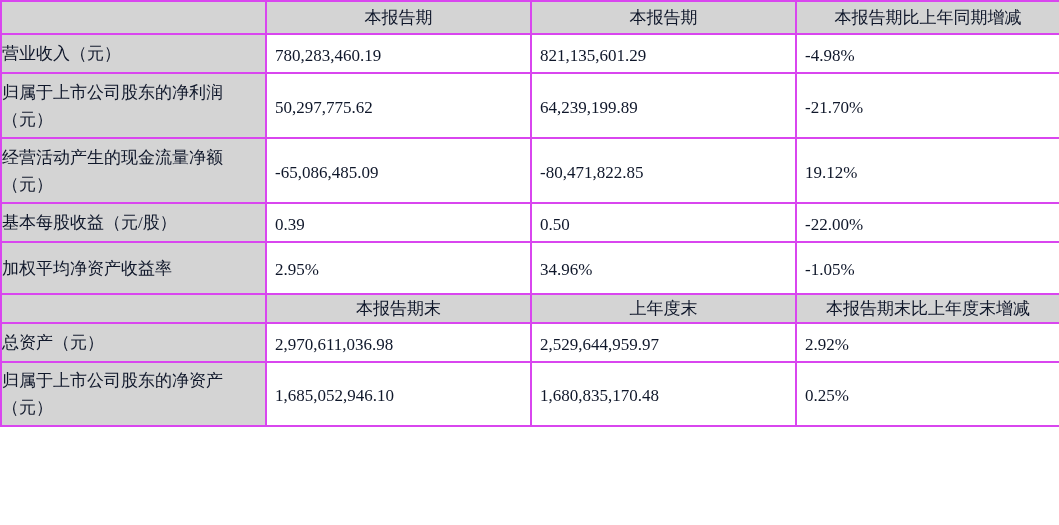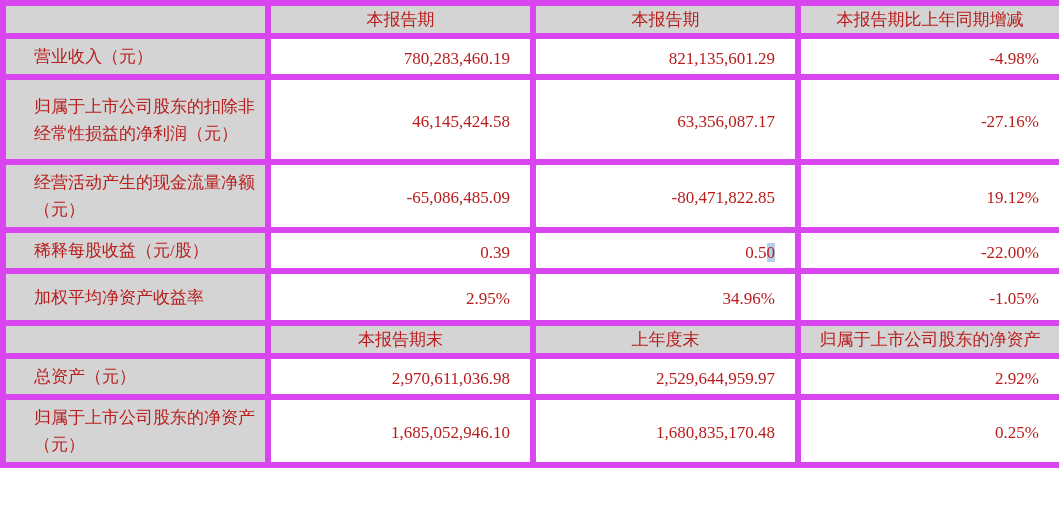--- a/index.html
+++ b/index.html
@@ -9,41 +9,41 @@
     background: #ffffff;
     font-family: "Liberation Serif", "DejaVu Serif", serif;
   }
   table.fin {
     border-collapse: collapse;
     table-layout: fixed;
     width: 1059px;
     border: 2px solid #000000;
   }
   td {
-    border: 6px solid #d946ef;
+    border: 2px solid #d946ef;
     font-size: 17px;
-    color: #b91c1c;
+    color: #0f172a;
     vertical-align: middle;
     overflow: hidden;
     word-break: break-all;
   }
   td.hdr {
     background: #d4d4d4;
     text-align: center;
     padding: 2px 4px;
   }
   td.lbl {
     background: #d4d4d4;
     text-align: left;
-    padding: 4px 10px 4px 28px;
+    padding: 4px 10px 4px 0;
     line-height: 27px;
   }
   td.val {
     background: #ffffff;
-    text-align: right;
+    text-align: left;
     padding: 8px 20px 4px 8px;
   }
   .selected {
     background: #b3d1ec;
   }
 </style>
 </head>
 <body>
 
 <table class="fin">
@@ -62,55 +62,55 @@
       <td class="hdr">本报告期比上年同期增减</td>
     </tr>
 
     <tr style="height:39px">
       <td class="lbl">营业收入（元）</td>
       <td class="val">780,283,460.19</td>
       <td class="val">821,135,601.29</td>
       <td class="val">-4.98%</td>
     </tr>
 
+    <tr style="height:65px">
+      <td class="lbl">归属于上市公司股东的净利润（元）</td>
+      <td class="val">50,297,775.62</td>
+      <td class="val">64,239,199.89</td>
+      <td class="val">-21.70%</td>
+    </tr>
 
-    <tr style="height:85px">
-      <td class="lbl">归属于上市公司股东的扣除非经常性损益的净利润（元）</td>
-      <td class="val">46,145,424.58</td>
-      <td class="val">63,356,087.17</td>
-      <td class="val">-27.16%</td>
-    </tr>
 
     <tr style="height:65px">
       <td class="lbl">经营活动产生的现金流量净额（元）</td>
       <td class="val">-65,086,485.09</td>
       <td class="val">-80,471,822.85</td>
       <td class="val">19.12%</td>
     </tr>
 
-
-    <tr style="height:40px">
-      <td class="lbl">稀释每股收益（元/股）</td>
+    <tr style="height:39px">
+      <td class="lbl">基本每股收益（元/股）</td>
       <td class="val">0.39</td>
-      <td class="val"><span>0.5</span><span class="selected">0</span></td>
+      <td class="val">0.50</td>
       <td class="val">-22.00%</td>
     </tr>
+
 
     <tr style="height:52px">
       <td class="lbl">加权平均净资产收益率</td>
       <td class="val">2.95%</td>
       <td class="val">34.96%</td>
       <td class="val">-1.05%</td>
     </tr>
 
     <tr style="height:25px">
       <td class="hdr"></td>
       <td class="hdr">本报告期末</td>
       <td class="hdr">上年度末</td>
-      <td class="hdr">归属于上市公司股东的净资产</td>
+      <td class="hdr">本报告期末比上年度末增减</td>
     </tr>
 
     <tr style="height:39px">
       <td class="lbl">总资产（元）</td>
       <td class="val">2,970,611,036.98</td>
       <td class="val">2,529,644,959.97</td>
       <td class="val">2.92%</td>
     </tr>
 
     <tr style="height:48px">

